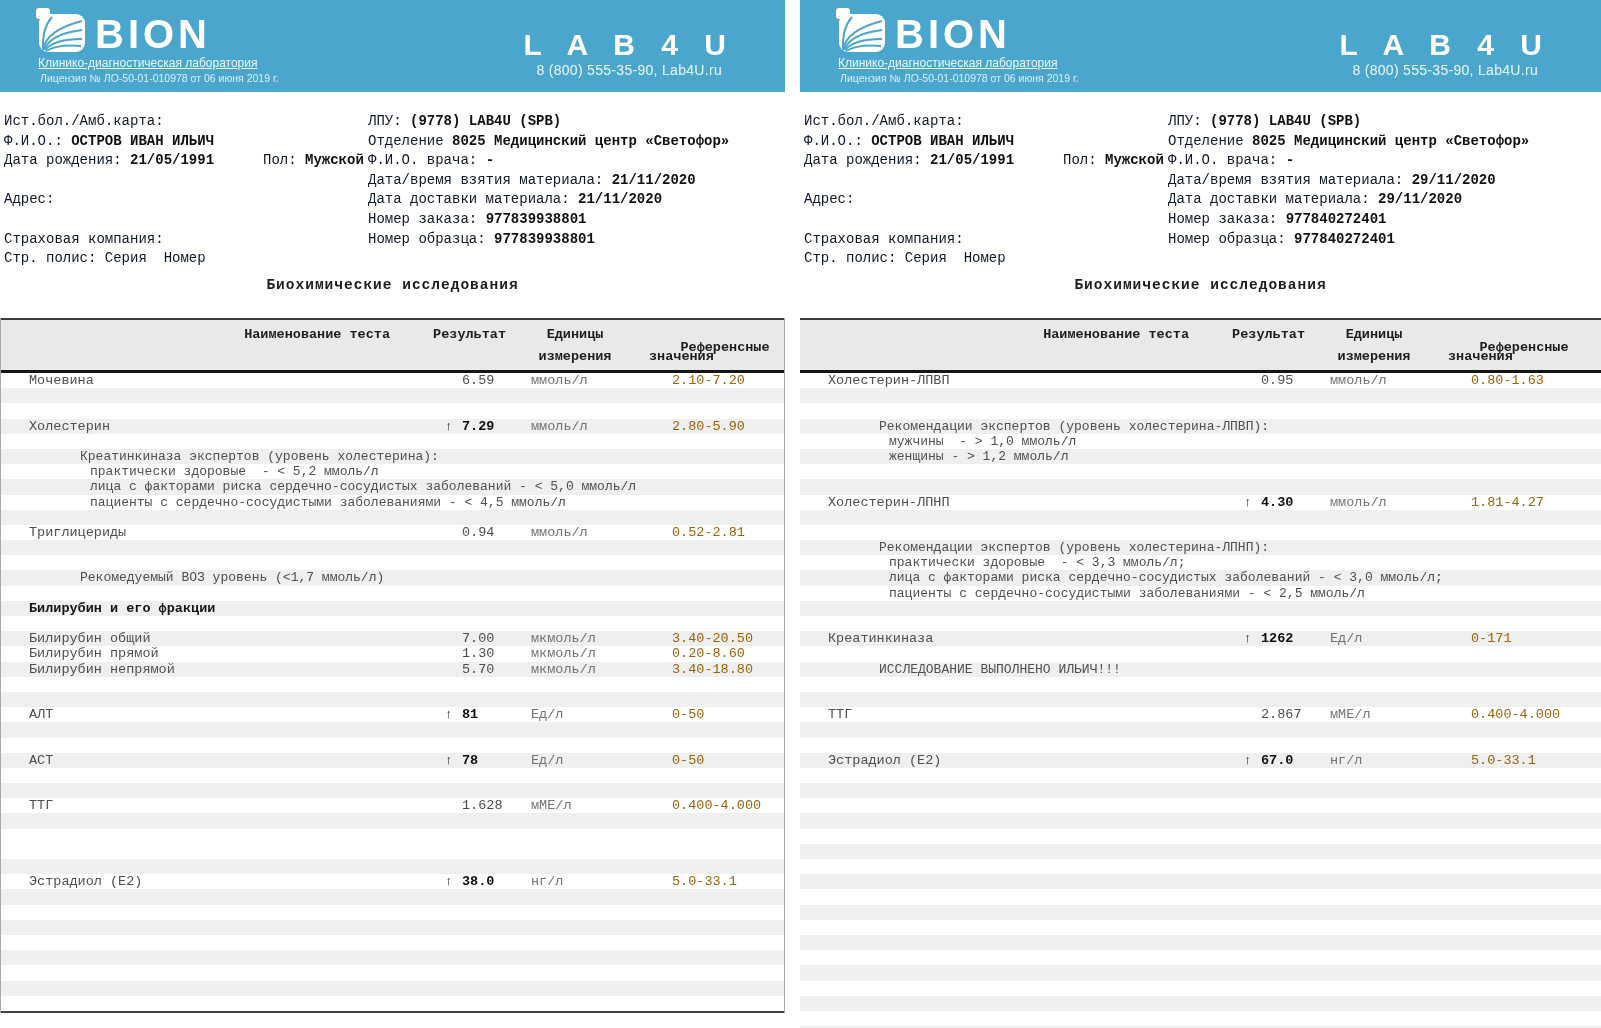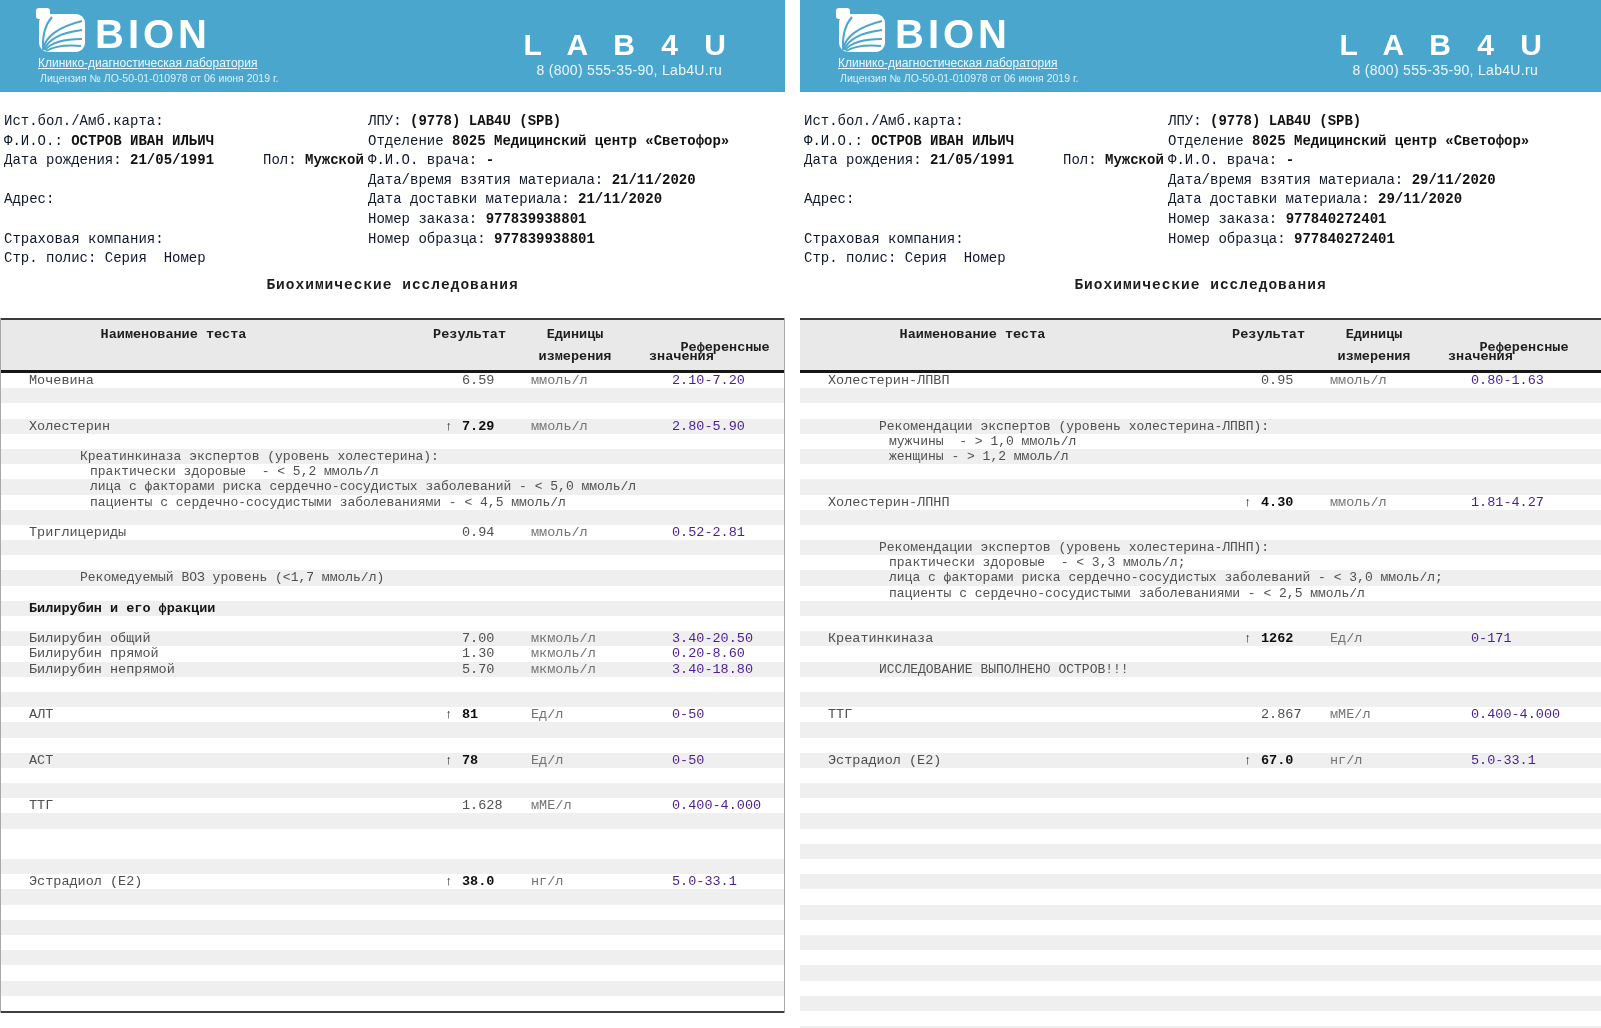--- a/index.html
+++ b/index.html
@@ -41,40 +41,40 @@
   
   .rtitle{position:absolute;top:277px;left:0;width:100%;text-align:center;
     font-size:14.5px;font-weight:bold;color:#1d1d1d;letter-spacing:1px;}
 
   
   .table{position:absolute;top:318px;left:0;right:0;}
   .b-side{border-left:1px solid #a8a8a8;border-right:1px solid #a8a8a8;}
   .thead{height:50px;background:#e9e9e9;border-top:2px solid #3a3a3a;border-bottom:3px solid #161616;
     position:relative;font-weight:bold;color:#1d1d1d;font-size:13.5px;}
   .thead span{position:absolute;white-space:nowrap;}
-  .h-name{left:0;width:345px;text-align:center;top:7px;}
+  .h-name{left:0;width:345px;text-align:right;top:7px;padding-left:44px;}
   .h-result{left:398px;width:107px;text-align:right;top:7px;}
   .h-units1{left:518px;width:112px;text-align:center;top:7px;}
   .h-units2{left:518px;width:112px;text-align:center;top:29px;}
   .h-ref1{left:648px;width:152px;text-align:center;top:20px;}
   .h-ref2{left:648px;width:152px;text-align:left;top:29px;}
 
   .tbody{position:relative;}
   .bot-border{border-bottom:2px solid #3f3f3f;}
   .t-line{height:15.2px;line-height:15.6px;position:relative;white-space:pre;overflow:visible;}
   .stripe{background:#efefef;}
   .t-line span{position:absolute;white-space:pre;}
   .c-name{left:28px;font-size:13.5px;color:#4f4f4f;}
   .sec{font-weight:bold;color:#141414;}
   .c-note{left:79px;font-size:13px;color:#4f4f4f;}
   .c-note2{left:89px;font-size:13px;color:#4f4f4f;}
   .c-arrow{left:444px;font-size:13px;color:#222;}
   .c-result{left:461px;font-size:13.5px;color:#4f4f4f;}
   .c-units{left:530px;font-size:13.5px;color:#737373;}
-  .c-ref{left:671px;font-size:13.5px;color:#4c1d95;}
+  .c-ref{left:671px;font-size:13.5px;color:#a16207;}
   .bld{font-weight:bold;color:#0e0e0e;}
 </style>
 </head>
 <body>
 
 <div class="report" id="r0">
   <div class="band" style="background: rgb(75, 166, 206);">
     <div class="logo">
       <span>
         <svg width="52" height="46" viewBox="0 0 52 46">
@@ -247,21 +247,21 @@
         <div class="t-line stripe"></div>
         <div class="t-line"></div>
         <div class="t-line stripe"><span class="c-note">Рекомендации экспертов (уровень холестерина-ЛПНП):</span></div>
         <div class="t-line"><span class="c-note2">практически здоровые  - &lt; 3,3 ммоль/л;</span></div>
         <div class="t-line stripe"><span class="c-note2">лица с факторами риска сердечно-сосудистых заболеваний - &lt; 3,0 ммоль/л;</span></div>
         <div class="t-line"><span class="c-note2">пациенты с сердечно-сосудистыми заболеваниями - &lt; 2,5 ммоль/л</span></div>
         <div class="t-line stripe"></div>
         <div class="t-line"></div>
         <div class="t-line stripe"><span class="c-name">Креатинкиназа</span><span class="c-arrow">↑</span><span class="c-result bld">1262</span><span class="c-units">Ед/л</span><span class="c-ref">0-171</span></div>
         <div class="t-line"></div>
-        <div class="t-line stripe"><span class="c-note">ИССЛЕДОВАНИЕ ВЫПОЛНЕНО ОСТРОВ!!!</span></div>
+        <div class="t-line stripe"><span class="c-note">ИССЛЕДОВАНИЕ ВЫПОЛНЕНО ИЛЬИЧ!!!</span></div>
         <div class="t-line"></div>
         <div class="t-line stripe"></div>
         <div class="t-line"><span class="c-name">ТТГ</span><span class="c-result">2.867</span><span class="c-units">мМЕ/л</span><span class="c-ref">0.400-4.000</span></div>
         <div class="t-line stripe"></div>
         <div class="t-line"></div>
         <div class="t-line stripe"><span class="c-name">Эстрадиол (E2)</span><span class="c-arrow">↑</span><span class="c-result bld">67.0</span><span class="c-units">нг/л</span><span class="c-ref">5.0-33.1</span></div>
         <div class="t-line"></div>
         <div class="t-line stripe"></div>
         <div class="t-line"></div>
         <div class="t-line stripe"></div>

